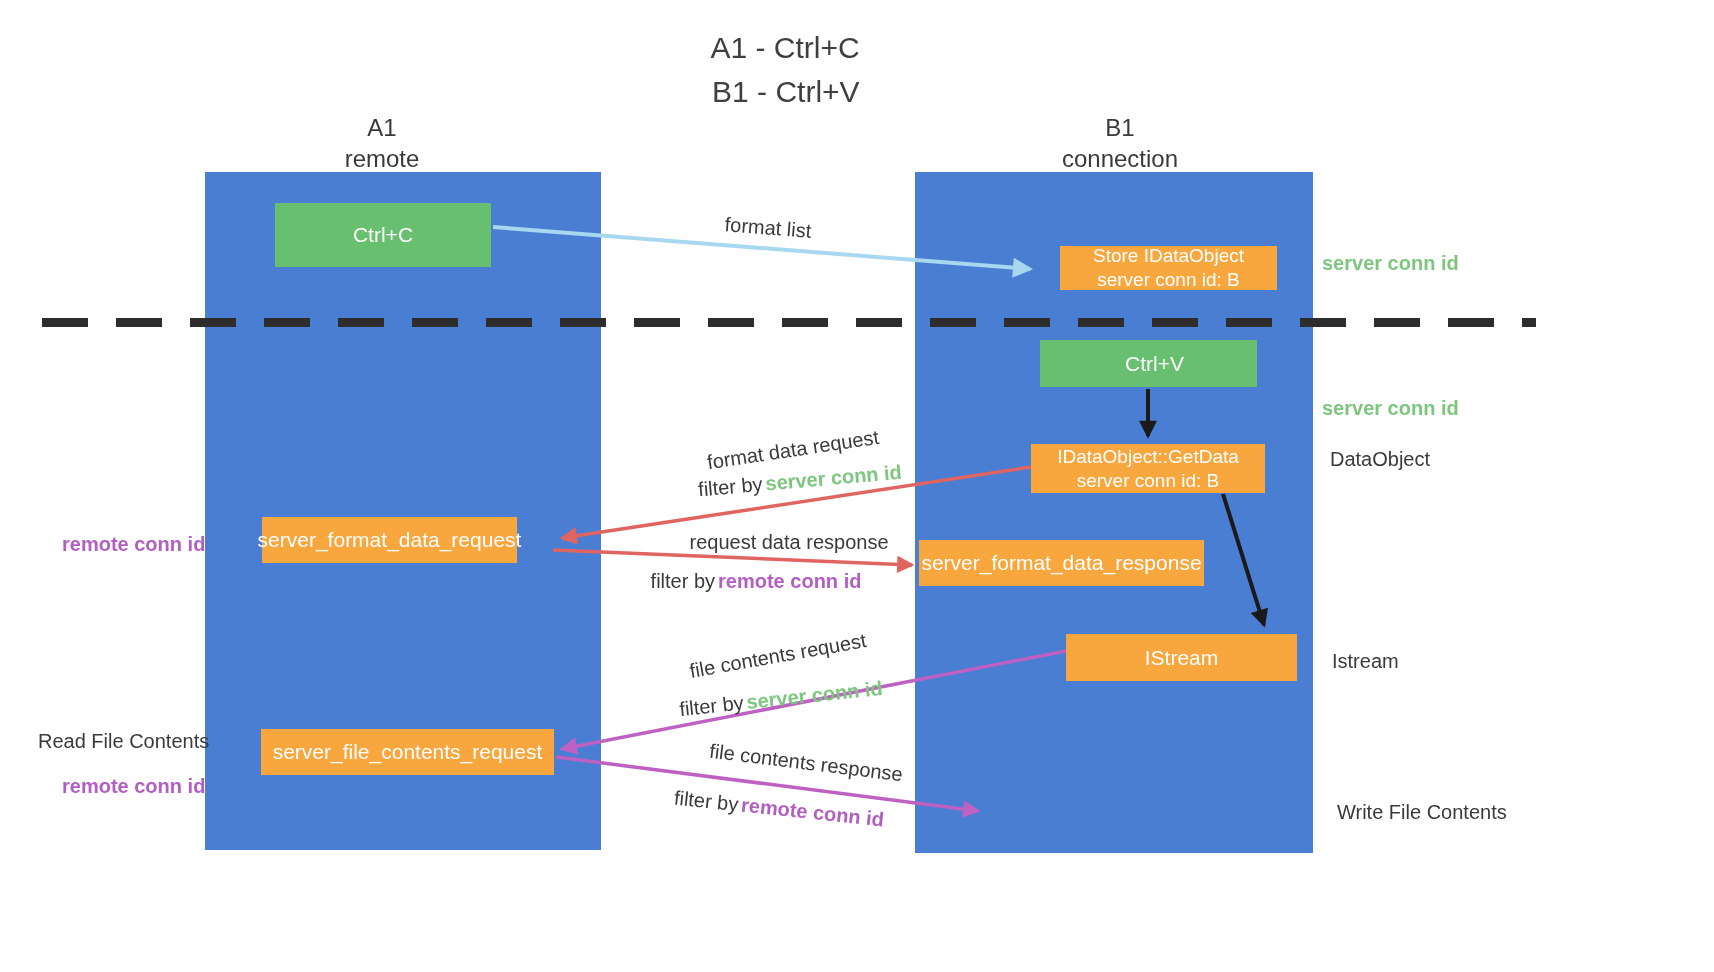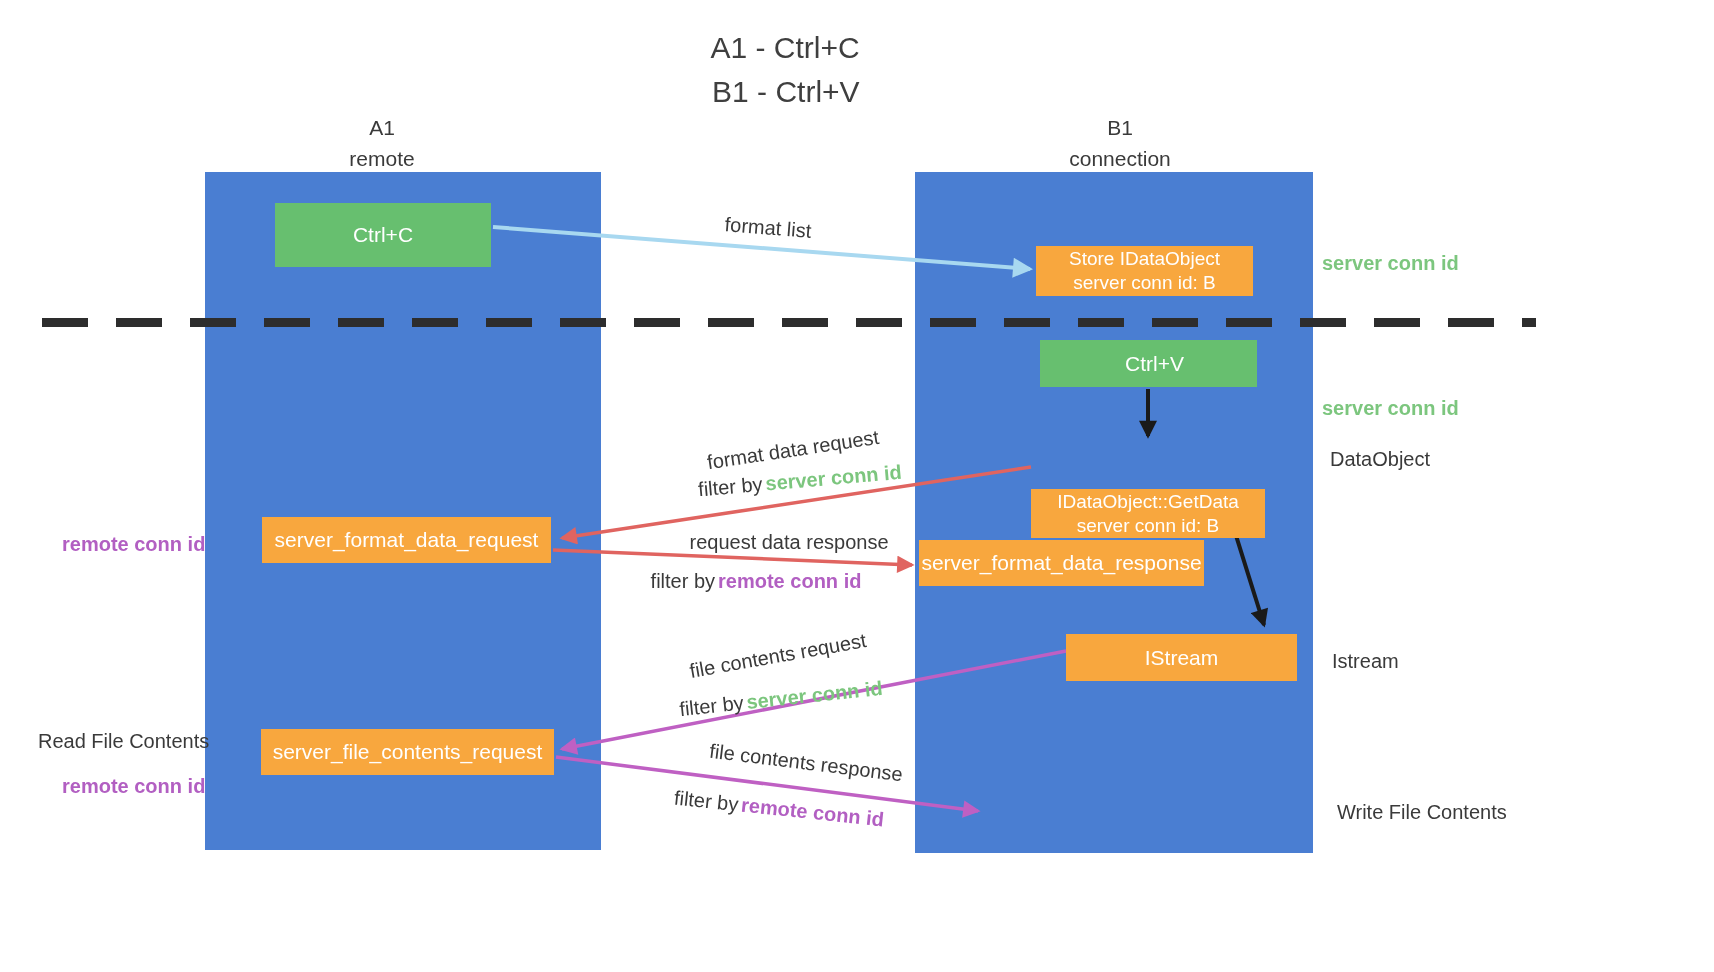--- a/index.html
+++ b/index.html
@@ -23,21 +23,21 @@
     font-size: 30px;
     line-height: 44px;
     color: #3f3f3f;
     white-space: nowrap;
   }
 
   .lane-header {
     position: absolute;
     transform: translateX(-50%);
     text-align: center;
-    font-size: 21px;
+    font-size: 24px;
     line-height: 31px;
     color: #3a3a3a;
     white-space: nowrap;
   }
 
   .lane {
     position: absolute;
     background: var(--lane_blue, #4a7ed2);
   }
 
@@ -136,35 +136,35 @@
     <line x1="553" y1="550" x2="912" y2="565" class="s-red" marker-end="url(#ah-red)"></line>
     <line x1="1223" y1="494" x2="1264" y2="625" class="s-black" marker-end="url(#ah-black)"></line>
     <line x1="1066" y1="651" x2="562" y2="749" class="s-purple" marker-end="url(#ah-purple)"></line>
     <line x1="556" y1="757" x2="978" y2="811" class="s-purple" marker-end="url(#ah-purple)"></line>
   </svg>
 
   <div class="node green" style="left:275px; top:203px; width:216px; height:64px;">
     <span class="one">Ctrl+C</span>
   </div>
 
-  <div class="node orange" style="left:1036px; top:246px; width:217px; height:50px;">
+  <div class="node orange" style="left:1060px; top:246px; width:217px; height:44px;">
     <span class="ln">Store IDataObject</span>
     <span class="ln">server conn id: B</span>
   </div>
 
   <div class="node green" style="left:1040px; top:340px; width:217px; height:47px;padding-left:12px;">
     <span class="one">Ctrl+V</span>
   </div>
 
-  <div class="node orange" style="left:1031px; top:444px; width:234px; height:49px;margin-top:45px;">
+  <div class="node orange" style="left:1031px; top:444px; width:234px; height:49px;">
     <span class="ln">IDataObject::GetData</span>
     <span class="ln">server conn id: B</span>
   </div>
 
-  <div class="node orange" style="left:262px; top:517px; width:289px; height:46px;">
+  <div class="node orange" style="left:262px; top:517px; width:255px; height:46px;">
     <span class="one">server_format_data_request</span>
   </div>
 
   <div class="node orange" style="left:919px; top:540px; width:285px; height:46px;">
     <span class="one">server_format_data_response</span>
   </div>
 
   <div class="node orange" style="left:1066px; top:634px; width:231px; height:47px;">
     <span class="one">IStream</span>
   </div>

